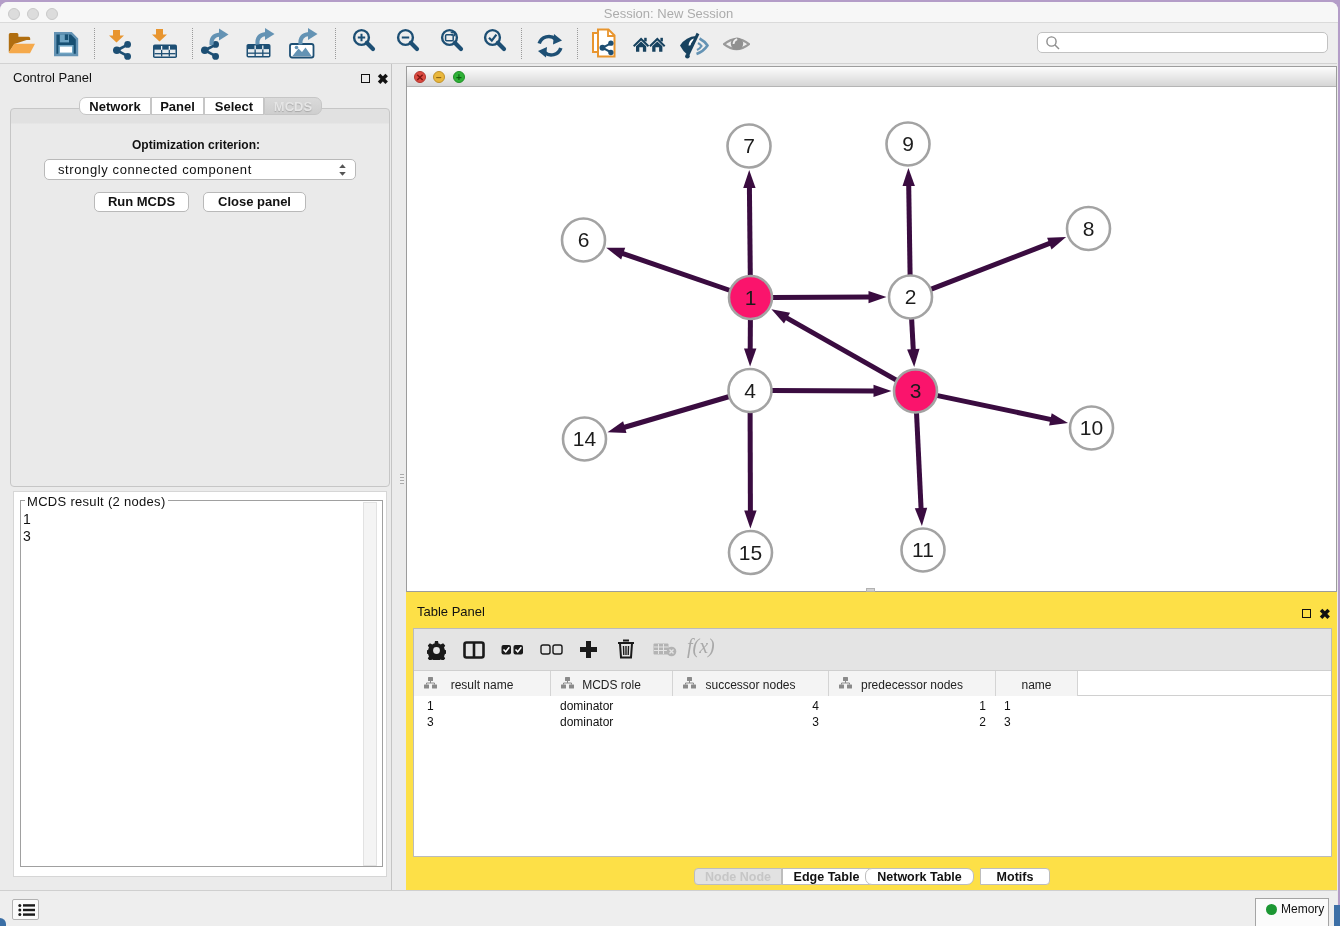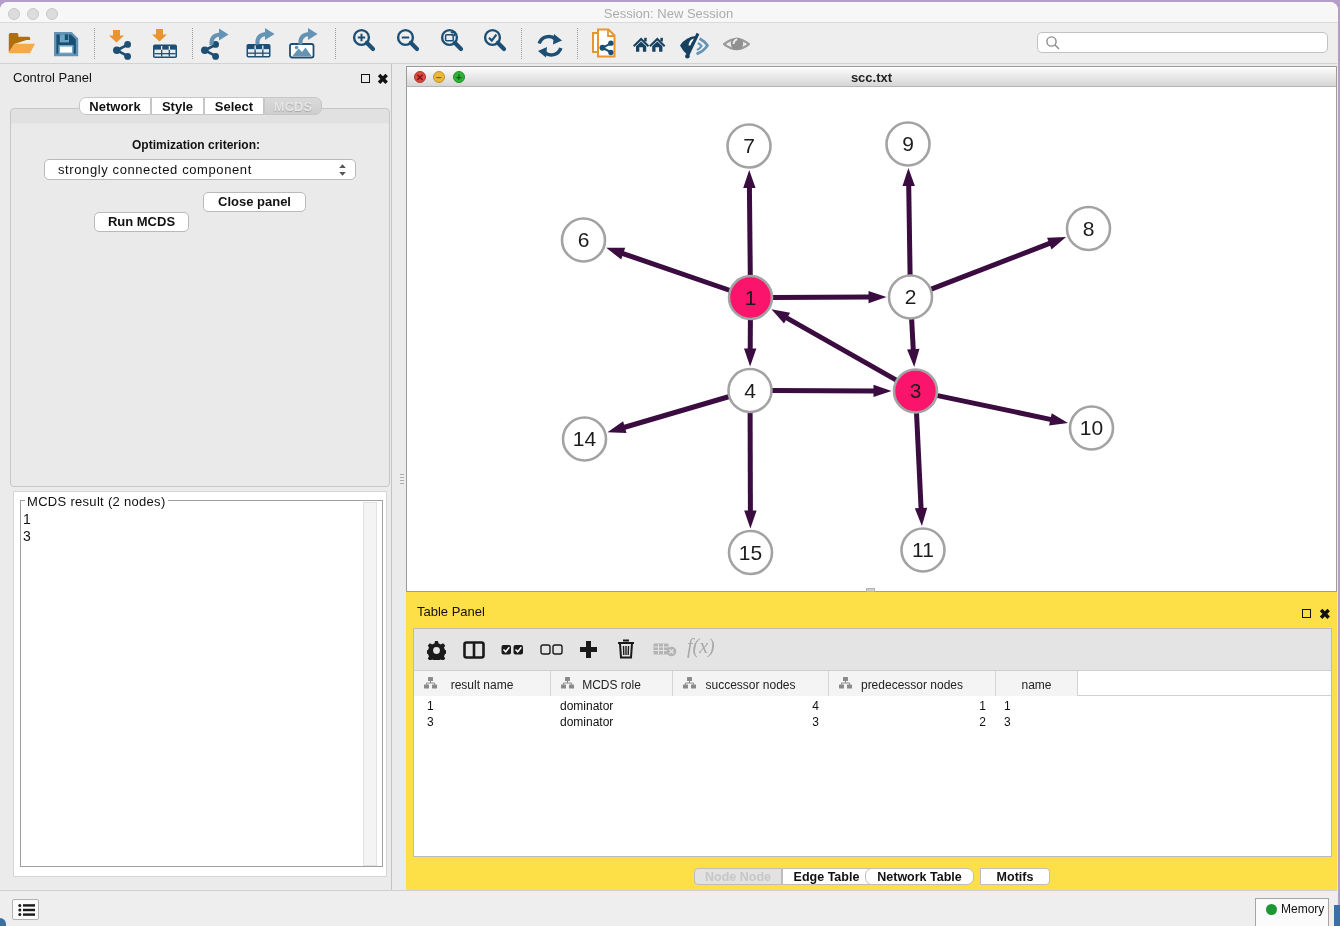--- a/index.html
+++ b/index.html
@@ -220,44 +220,43 @@
     </svg>
   </div>
 
 <div class="abs" id="cpanel"></div>
 <div class="abs" id="cp-title">Control Panel</div>
 <div class="float-btn" style="left:361px; top:74px;"></div>
 <div class="close-x" style="left:377px; top:71px;">✖</div>
 <div class="abs" id="cp-content"></div>
 <div class="abs" id="tabs">
   <div class="tab" style="left:0; width:72px; border-radius:7px 0 0 7px;">Network</div>
-  <div class="tab" style="left:72px; width:53px;">Style</div>
+  <div class="tab" style="left:72px; width:53px;">Panel</div>
   <div class="tab" style="left:125px; width:60px;">Select</div>
   <div class="tab" id="tab-mcds" style="left:185px; width:58px;">MCDS</div>
 </div>
 <div class="abs" id="opt-label">Optimization criterion:</div>
 <div class="abs" id="combo">strongly connected component<svg width="9" height="14" style="position:absolute;right:8px;top:3px" viewBox="0 0 9 14">
       <path d="M1.2 5 L4.5 1.2 L7.8 5 Z M1.2 9 L4.5 12.8 L7.8 9 Z" fill="#555"></path>
     </svg></div>
-<div class="btn" style="left:94px; top:192px; width:95px;margin-top:20px;">Run MCDS</div>
+<div class="btn" style="left:94px; top:192px; width:95px;">Run MCDS</div>
 <div class="btn" style="left:203px; top:192px; width:103px;">Close panel</div>
 <div class="abs" id="result-box"></div>
 <div class="abs" id="fieldset"></div>
 <div class="abs" id="fs-legend">MCDS result (2 nodes)</div>
 <div class="abs" id="fs-items">1<br>3</div>
 <div class="abs" id="fs-scroll"></div>
 
 <div class="abs" style="left:406px;top:66px;width:5px;height:3px;background:#6f9bd1;"></div>
 <div class="abs" id="netwin">
   <div class="abs" id="nw-titlebar">
     <div class="light" style="left:7px; background:#dd4a41; border:1px solid #b03830; color:#7a1410;">✕</div>
     <div class="light" style="left:26px; background:#e9b73c; border:1px solid #c0922a; color:#8a6112;">−</div>
     <div class="light" style="left:46px; background:#2fb137; border:1px solid #1f8f28; color:#0c5d10;">+</div>
   </div>
-  <div class="abs" id="nw-title">scc.txt</div>
   <div class="abs" id="canvas">
     <svg width="929" height="504" viewBox="407 87 929 504" font-family="Liberation Sans,sans-serif">
       <g stroke="#3a0c40" stroke-width="5">
 <line x1="750.3" y1="276.0" x2="749.4" y2="187.0"></line>
 <line x1="730.2" y1="290.5" x2="622.3" y2="253.3"></line>
 <line x1="772.0" y1="297.4" x2="869.5" y2="297.1"></line>
 <line x1="750.4" y1="319.0" x2="750.2" y2="349.5"></line>
 <line x1="910.1" y1="275.5" x2="908.7" y2="185.0"></line>
 <line x1="930.6" y1="289.3" x2="1050.2" y2="243.2"></line>
 <line x1="911.6" y1="318.5" x2="913.3" y2="350.1"></line>

